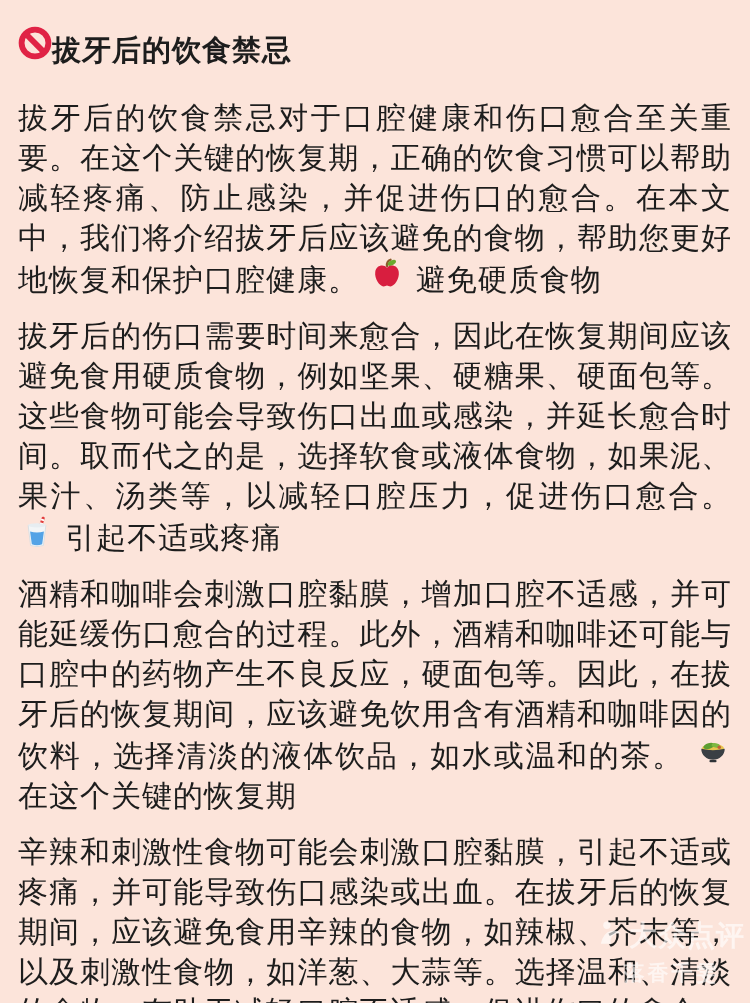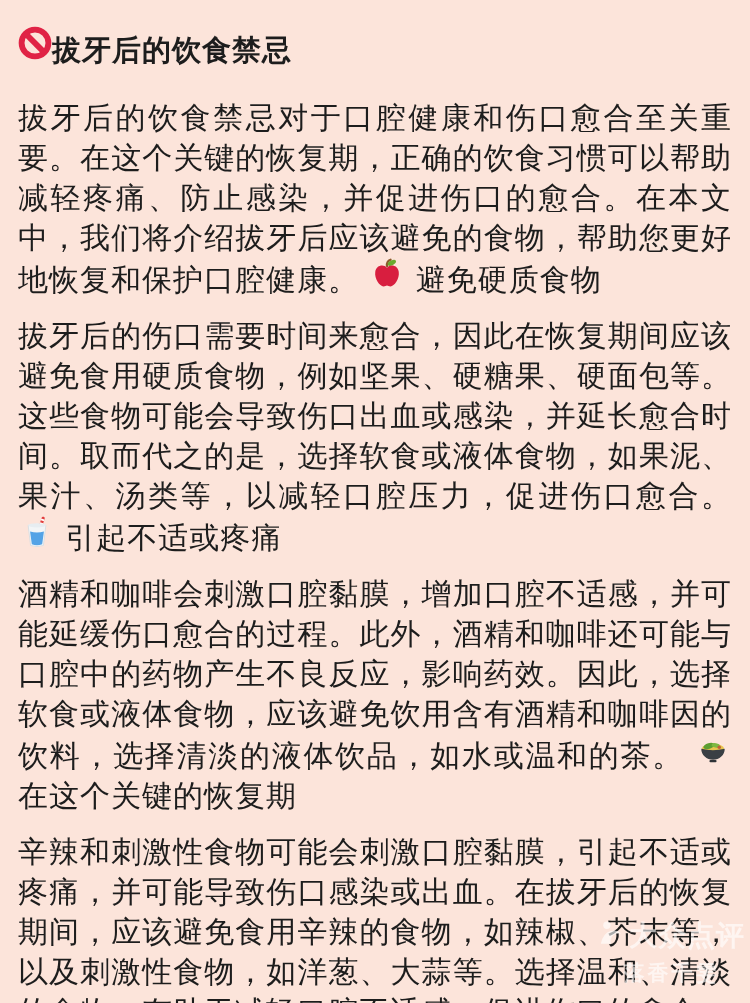--- a/index.html
+++ b/index.html
@@ -104,21 +104,21 @@
       <rect x="21.3" y="0.5" width="3.6" height="13" rx="1.6" fill="#e23d3d"></rect>
       <rect x="21.3" y="3.2" width="3.6" height="2" fill="#ffffff"></rect>
       <rect x="21.3" y="7.6" width="3.6" height="2" fill="#ffffff"></rect>
     </g>
     <path d="M8 10.5 L10.8 33.2 Q18 35.6 25.2 33.2 L28 10.5 Q18 13 8 10.5 Z" fill="#f2f5f7" stroke="#d6dde2" stroke-width="1"></path>
     <path d="M10.2 17.5 L12.2 31.8 Q18 33.8 23.8 31.8 L25.8 17.5 Q18 19.6 10.2 17.5 Z" fill="#54a3e6"></path>
     <ellipse cx="18" cy="10.5" rx="10" ry="2.4" fill="#e7edf1"></ellipse>
   </svg>
         </span>
 <span>引起不适或疼痛</span></p>
-      <p class="para"><span>酒精和咖啡会刺激口腔黏膜，增加口腔不适感，并可能延缓伤口愈合的过程。此外，酒精和咖啡还可能与口腔中的药物产生不良反应，影响药效。因此，选择软食或液体食物，应该避免饮用含有酒精和咖啡因的饮料，选择清淡的液体饮品，如水或温和的茶。</span>
+      <p class="para"><span>酒精和咖啡会刺激口腔黏膜，增加口腔不适感，并可能延缓伤口愈合的过程。此外，酒精和咖啡还可能与口腔中的药物产生不良反应，硬面包等。因此，在拔牙后的恢复期间，应该避免饮用含有酒精和咖啡因的饮料，选择清淡的液体饮品，如水或温和的茶。</span>
   <span class="icon inline-emoji">
           <svg viewBox="0 0 36 36">
     <ellipse cx="18" cy="16.5" rx="12.5" ry="5.5" fill="#e6c44d"></ellipse>
     <ellipse cx="13.5" cy="13.5" rx="6.5" ry="3.2" fill="#5d9e31" transform="rotate(-16 13.5 13.5)"></ellipse>
     <ellipse cx="21" cy="12.8" rx="4.6" ry="2.4" fill="#7cb842" transform="rotate(10 21 12.8)"></ellipse>
     <circle cx="25" cy="15" r="2" fill="#bf6038"></circle>
     <path d="M4.8 16.5 A13.2 12.5 0 0 0 31.2 16.5 Q18 19.8 4.8 16.5 Z" fill="#3a3f44"></path>
     <rect x="14" y="29.2" width="8" height="2.6" rx="1.2" fill="#2e3236"></rect>
   </svg>
         </span>

